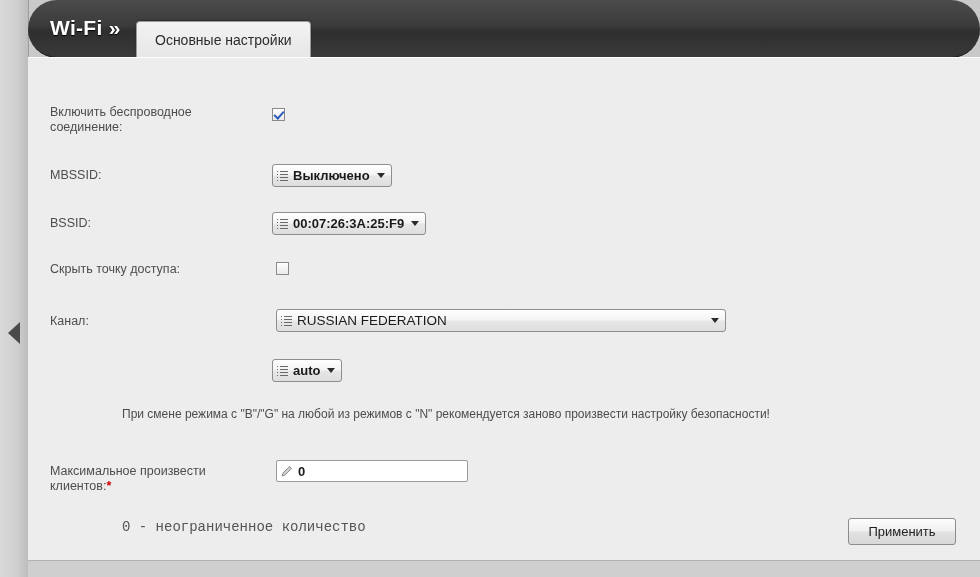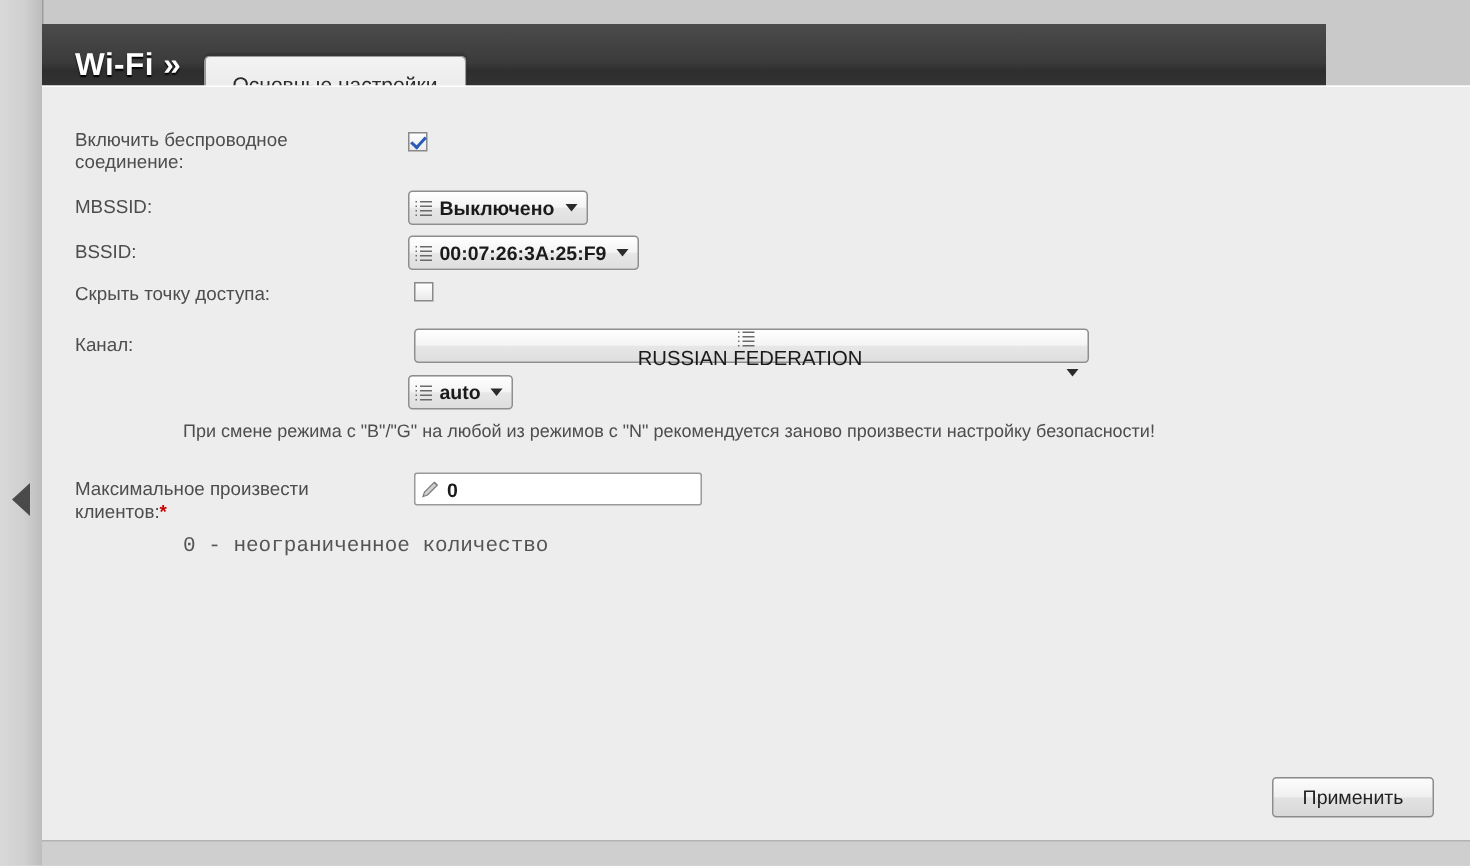--- a/index.html
+++ b/index.html
@@ -33,24 +33,25 @@
     top: 322px;
     width: 0; height: 0;
     border-top: 11px solid transparent;
     border-bottom: 11px solid transparent;
     border-right: 12px solid #4a4a4a;
     cursor: pointer;
   }
   
   .header-bar {
     position: absolute;
-    left: 28px; top: 16px;
-    width: 856px; height: 57px;
+    left: 28px; top: 0;
+    width: 952px; height: 57px;
     background: linear-gradient(to bottom, #4b4b4b 0%, #3b3b3b 45%, #2e2e2e 55%, #3a3a3a 100%);
     border-bottom: 1px solid #1d1d1d;
+    border-radius: 29px;
   }
   .page-title {
     position: absolute;
     left: 22px;
     top: 28px;
     transform: translateY(-50%);
     color: #ffffff;
     font-size: 21px;
     font-weight: bold;
     letter-spacing: 0.3px;
@@ -95,20 +96,21 @@
   .form {
     position: absolute;
     left: 22px;
     top: 28px;
     width: 900px;
   }
   .row {
     position: relative;
     min-height: 29px;
     margin-bottom: 1px;
+    margin-top: 19px;
   }
   .label {
     position: absolute;
     left: 0;
     top: 0;
     width: 200px;
     font-size: 12.5px;
     color: #4d4d4d;
     line-height: 15px;
   }
@@ -193,21 +195,20 @@
     border-left: 4px solid transparent;
     border-right: 4px solid transparent;
     border-top: 5px solid #2b2b2b;
     flex: 0 0 auto;
   }
   .select.wide {
     width: 450px;
     justify-content: flex-start;
     font-weight: normal;
     font-size: 13.5px;
-    flex-direction: column;
   }
   .select.wide .caret {
     margin-left: auto;
   }
 
   
   .textinput {
     display: inline-flex;
     align-items: center;
     height: 22px;

